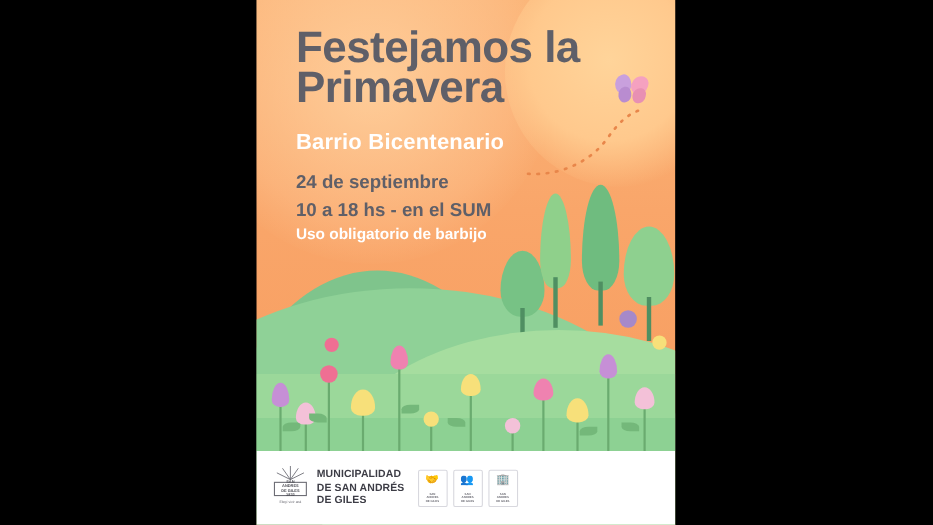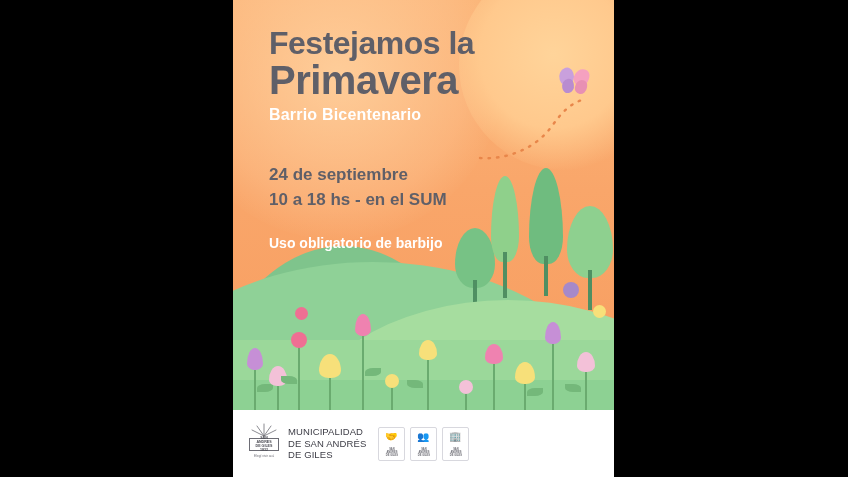--- a/index.html
+++ b/index.html
@@ -182,38 +182,37 @@
     left: 36px;
     top: 26px;
     width: 320px;
     color: #5d5d66;
   }
   .t-line1, .t-line2 {
     font-weight: bold;
     letter-spacing: -0.5px;
     color: #5f5f68;
   }
-  .t-line1 { font-size: 32px; line-height: 34px; }
+  .t-line1 { font-size: 40px; line-height: 34px; }
   .t-line2 { font-size: 40px; line-height: 44px; margin-top: -2px; }
   .t-sub {
-    font-size: 16px;
+    font-size: 20px;
     font-weight: bold;
     color: #ffffff;
-    margin-top: 4px;
+    margin-top: 16px;
     letter-spacing: 0.2px;
   }
   .t-date {
-    margin-top: 38px;
+    margin-top: 12px;
     font-size: 17px;
     font-weight: bold;
     color: #5f5f68;
     line-height: 25px;
   }
   .t-notes {
-    margin-top: 22px;
     font-size: 14px;
     font-weight: bold;
     color: #ffffff;
     line-height: 19px;
   }
 
   
   .footer {
     position: absolute;
     left: 0;
@@ -260,21 +259,21 @@
   .muni-crest .motto {
     position: absolute;
     left: 0; top: 33px;
     width: 34px;
     text-align: center;
     font-size: 3.2px;
     color: #6d6d75;
   }
   .muni-name {
     font-size: 9.5px;
-    font-weight: normal;
+    font-weight: bold;
     color: #3d3d46;
     line-height: 11.5px;
     letter-spacing: 0.1px;
   }
   .cic {
     display: flex;
     align-items: center;
     gap: 4px;
   }
   .cic-mark {

